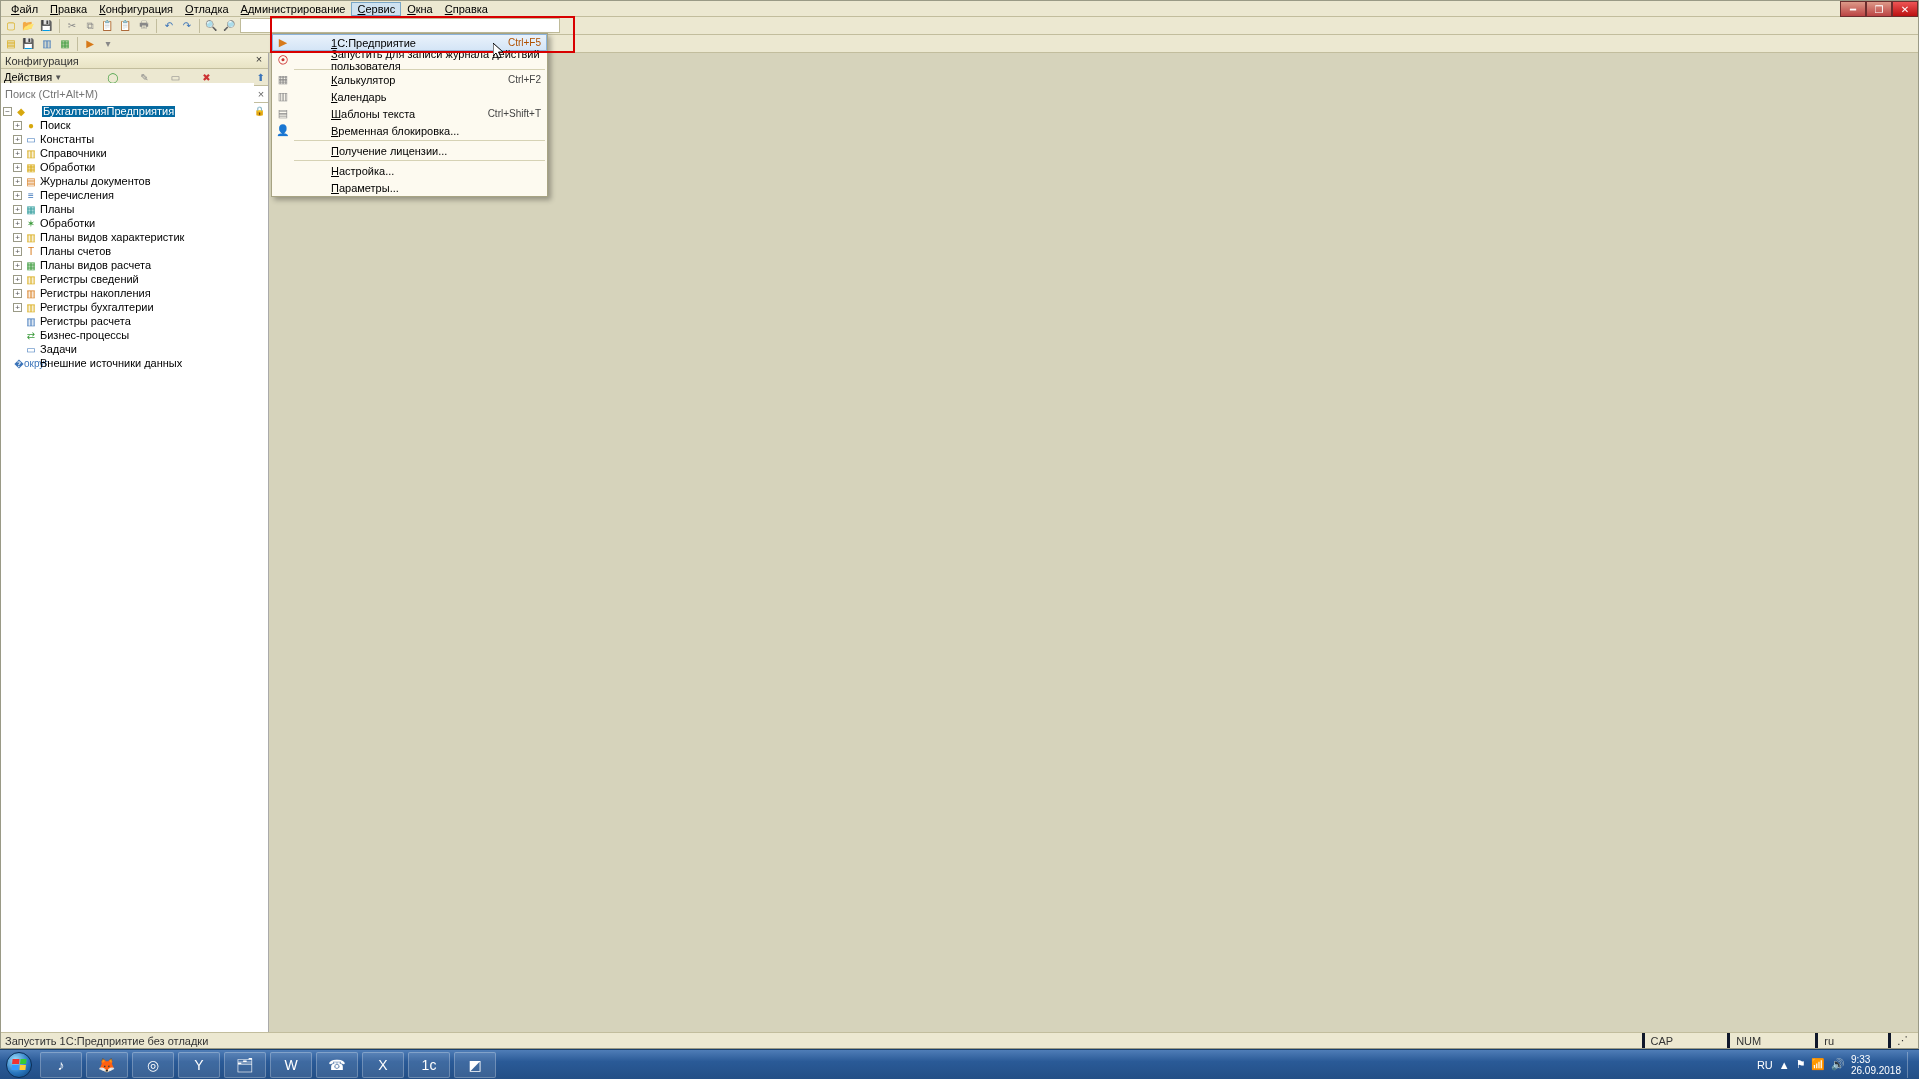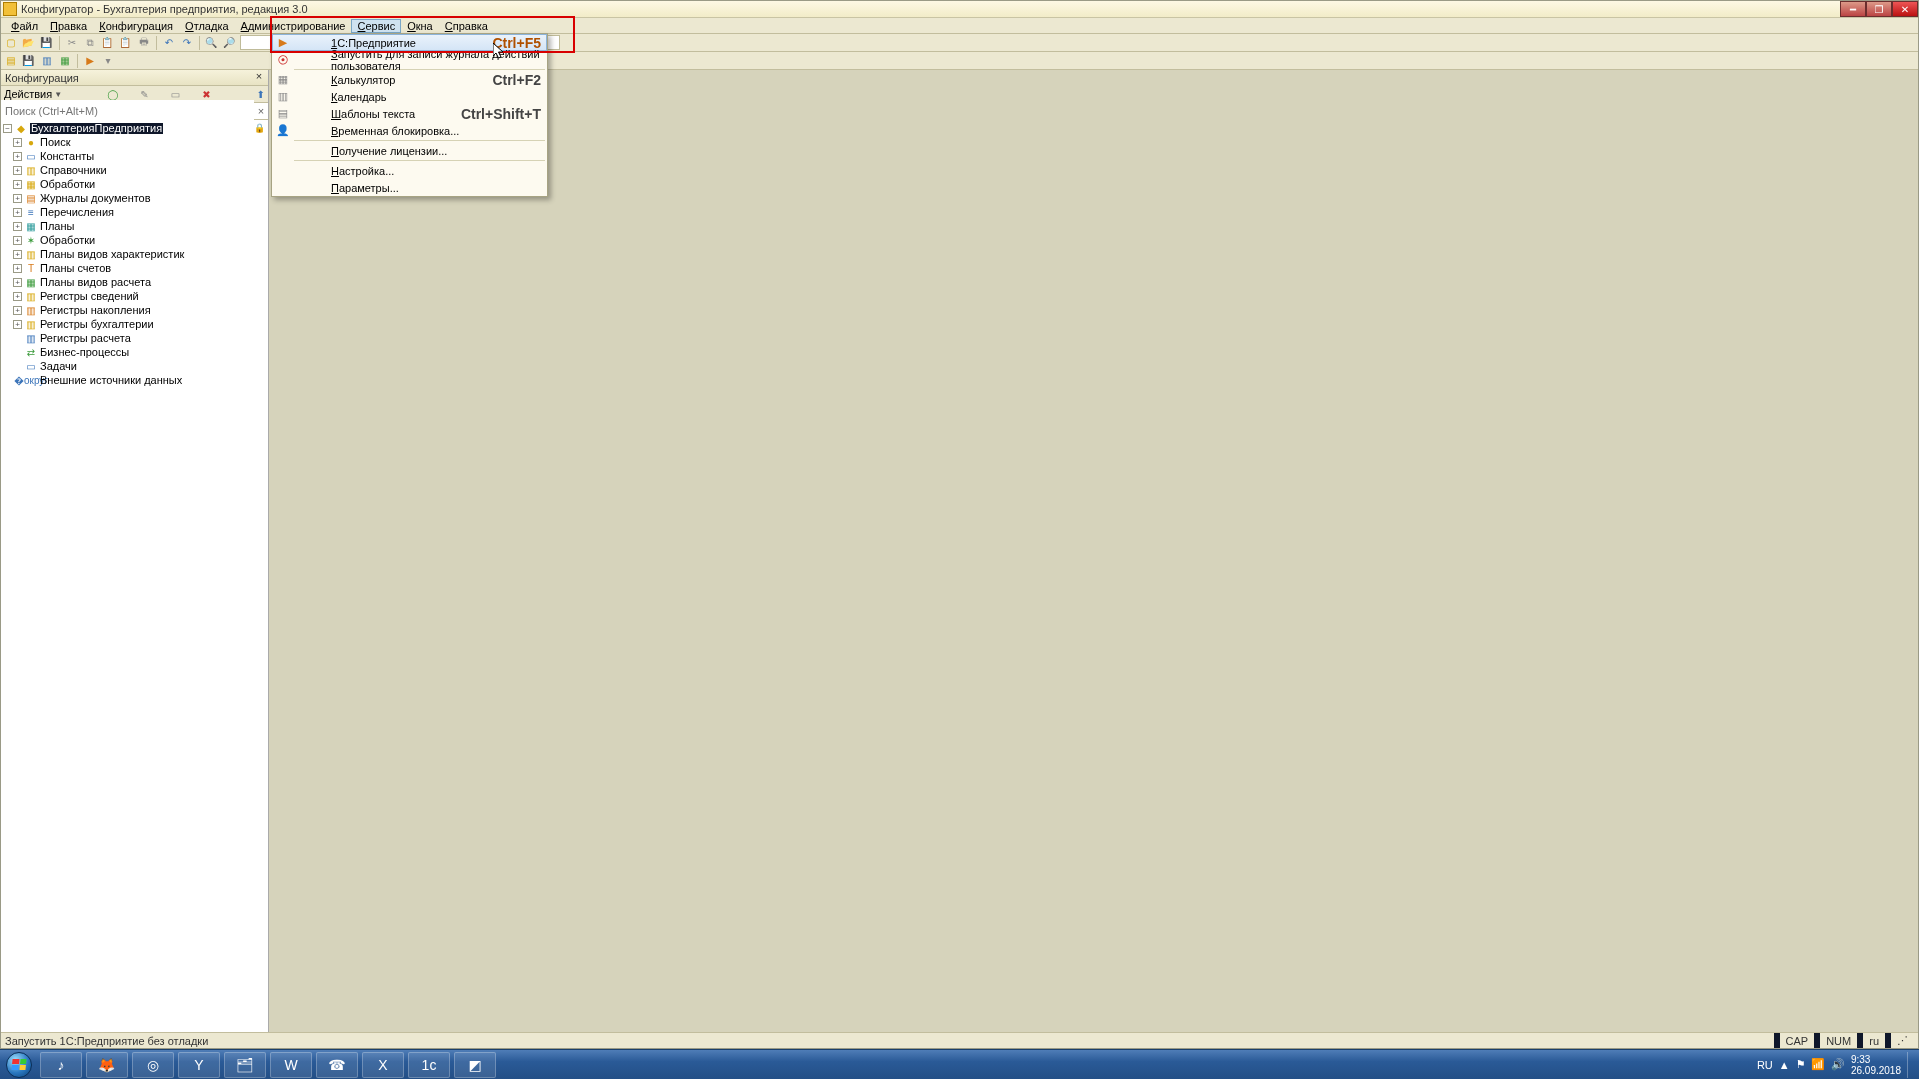--- a/index.html
+++ b/index.html
@@ -94,51 +94,51 @@
     flex:1; overflow:auto; background:#fff; padding:1px 0;
   }
   .tree-row {
     display:flex; align-items:center; height:14px; padding-left:2px; gap:2px;
     white-space:nowrap;
   }
   .expander { width:9px; height:9px; border:1px solid #9a9a86; background:#fff; font-size:8px; line-height:7px; text-align:center; color:#555; }
   .expander.none { visibility:hidden; }
   .node-icon { width:14px; height:12px; display:inline-flex; align-items:center; justify-content:center; font-size:10px;}
   .node-label { font-size:11px; }
-  .node-label.selected { background:#0f172a; color:#fff; padding:0 1px; }
+  .node-label.selected { background:#0369a1; color:#fff; padding:0 1px;margin-left:12px; }
   .tree-row .lock { margin-left:auto; margin-right:2px; color:#c7a500; font-size:9px;}
 
   .content {
     flex:1; background:#d6d3bb;
   }
 
   
   .dropdown {
     position:absolute; left:271px; top:33px; width:277px;
     background:#fdfaf0; border:1px solid #a7a383;
     box-shadow:3px 3px 5px rgba(0,0,0,.3);
     font-size:11px;
   }
   .dd-row {
     display:flex; align-items:center; height:17px; padding:0 6px 0 2px;
   }
   .dd-row .dd-icon { width:18px; display:flex; align-items:center; justify-content:center; font-size:11px;}
   .dd-row .dd-label { flex:1;margin-left:39px; }
-  .dd-row .dd-short { color:#444; font-size:14px;font-weight:bold; }
+  .dd-row .dd-short { color:#444; font-size:10px; }
   .dd-row.highlight { background:linear-gradient(#eaf2fb,#d4e5f6); border:1px solid #8cb3d9; height:17px; padding:0 5px 0 1px;}
   .dd-row.highlight .dd-short { color:#b05000; }
   .dd-sep { height:1px; background:#d6d2b5; margin:1px 2px 1px 22px; }
 
   
   .statusbar {
     height:16px; background:#ece8d1; border-top:1px solid #c2bd9d;
     display:flex; align-items:center; padding:0 4px; font-size:11px; color:#333;
   }
   .statusbar .spacer { flex:1; }
-  .statusbar .cell { padding:6px 6px; border-left:6px solid #0f172a; height:100%; display:flex; align-items:center;}
+  .statusbar .cell { padding:6px 6px; border-left:3px solid #0f172a; height:100%; display:flex; align-items:center;margin-left:48px;}
 
   
   .taskbar {
     position:absolute; left:0; right:0; bottom:0; height:30px;
     background:linear-gradient(#4f7db7,#2a5a97 40%,#234f86);
     display:flex; align-items:center;
     border-top:1px solid #1a3f6b;
   }
   .start-orb {
     width:38px; height:30px; display:flex; align-items:center; justify-content:center;
@@ -177,24 +177,20 @@
   }
   .cursor svg { width:12px; height:18px; }
 </style>
 </head>
 <body>
 
 <div class="bg-apps"></div>
 
 <div class="app-window">
 
-  <div class="titlebar">
-    <span class="app-icon"></span>
-    <span class="title">Конфигуратор - Бухгалтерия предприятия, редакция 3.0</span>
-  </div>
   <div class="winbtns">
     <div class="winbtn min">━</div>
     <div class="winbtn max">❐</div>
     <div class="winbtn close">✕</div>
   </div>
 
   <div class="menubar" id="menubar">
       <span class="menuitem"><u>Ф</u>айл</span>
       <span class="menuitem"><u>П</u>равка</span>
       <span class="menuitem"><u>К</u>онфигурация</span>

